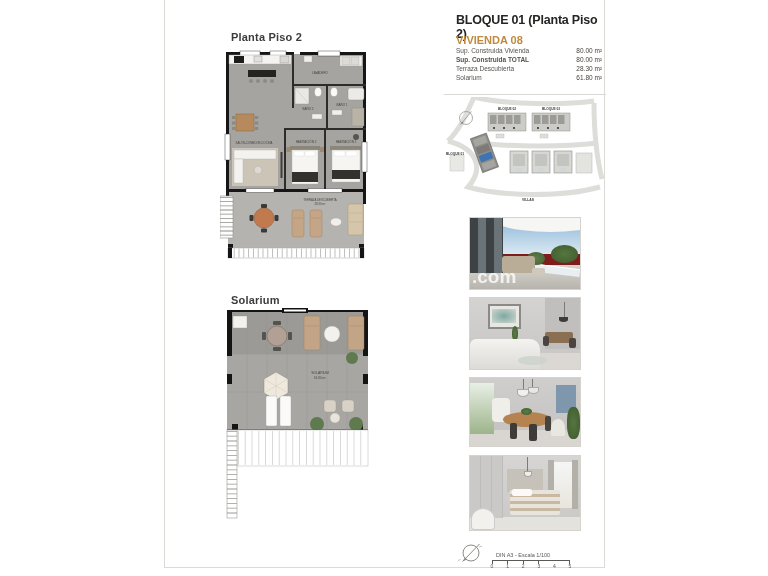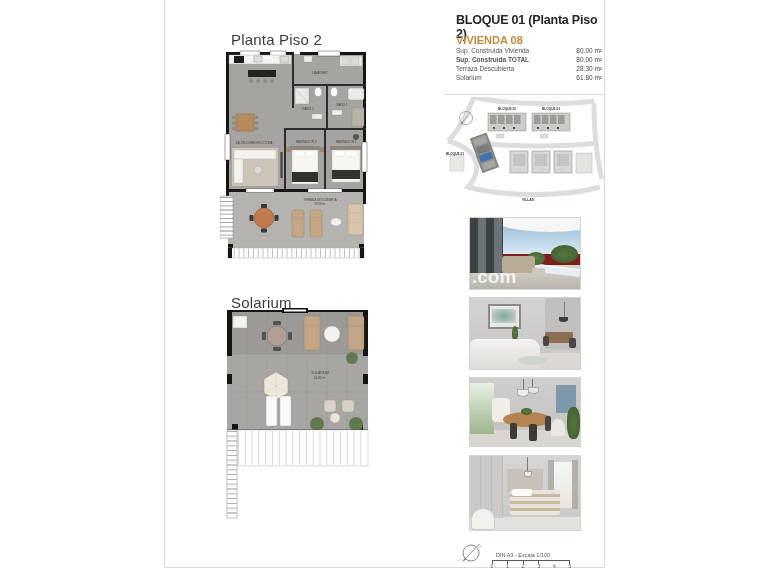--- a/index.html
+++ b/index.html
@@ -6,21 +6,21 @@
   html,body { width:768px; height:576px; background:#ffffff; overflow:hidden;
               font-family:"Liberation Sans", sans-serif; }
   .abs { position:absolute; }
   #canvas { position:relative; width:768px; height:576px; background:#fff; }
 
   
   #page { position:absolute; left:164px; top:0; width:441px; height:568px;
           background:#fff; border-left:1px solid #ddd9d5; border-right:1px solid #ddd9d5;
           border-bottom:1px solid #ddd9d5; }
 
-  .plan-title { position:absolute; font-size:15px; color:#3d3c3a; letter-spacing:.2px; }
+  .plan-title { position:absolute; font-size:11px; color:#3d3c3a; letter-spacing:.2px;font-weight:bold; }
 
   
   .hdr-title { position:absolute; left:291px; top:13px; width:150px;
                font-size:12.5px; font-weight:bold; color:#262523; letter-spacing:-.2px; }
   .hdr-sub   { position:absolute; left:291px; top:34px; font-size:11px; font-weight:bold; }
 
   .specs { position:absolute; left:291px; top:47px; width:146px; }
   .spec-row { display:flex; justify-content:space-between; height:9px;
               font-size:6.5px; color:#55534f; }
   .spec-row.total .lbl { font-weight:bold; }

